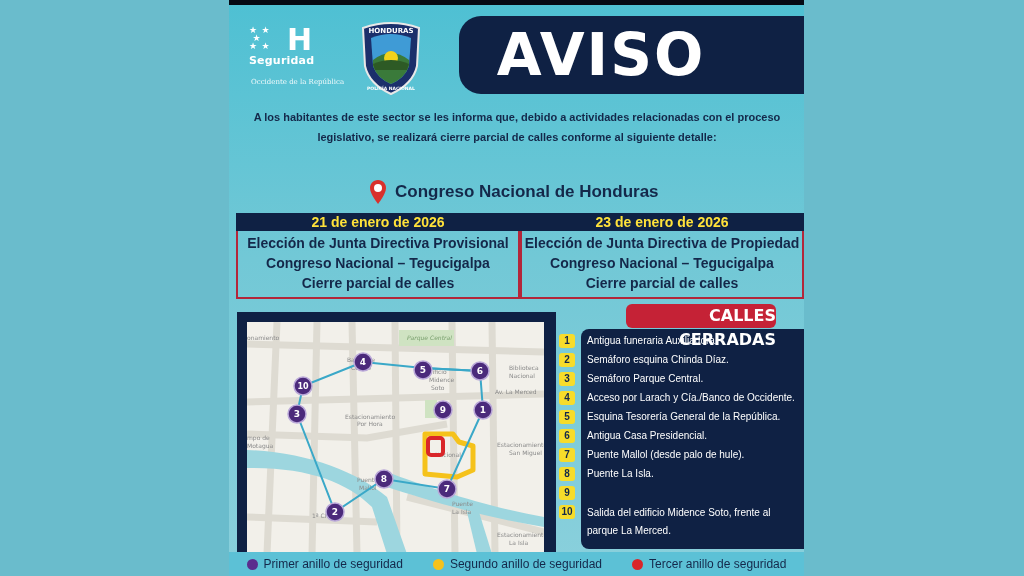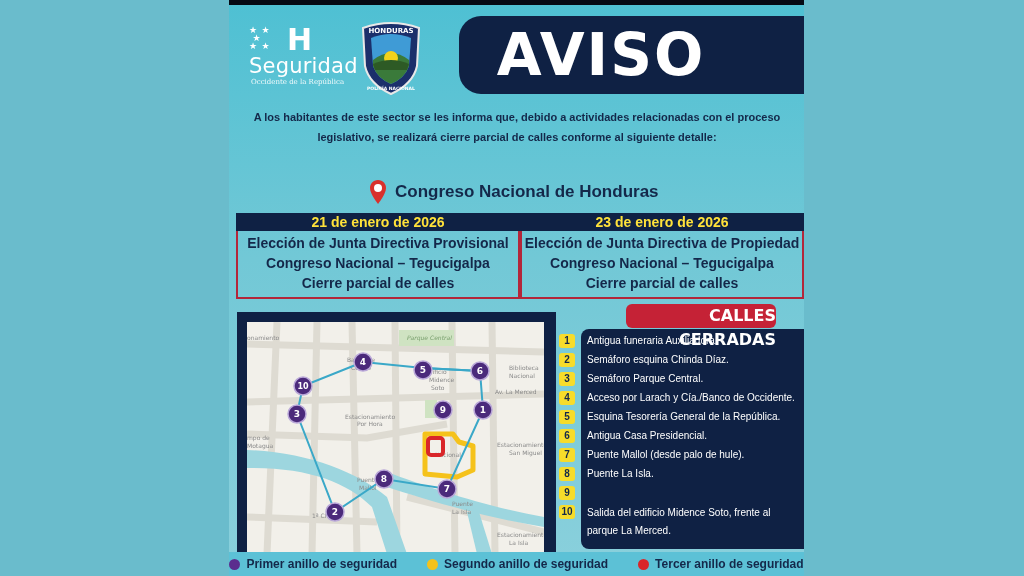--- a/index.html
+++ b/index.html
@@ -13,21 +13,21 @@
     position:absolute; left:229px; top:0; width:575px; height:576px;
     background:linear-gradient(180deg,#4ec0d3 0%,#72c8d6 45%,#8ad0dc 100%);
     overflow:hidden;
   }
   .topbar { position:absolute; left:0; top:0; width:575px; height:5px; background:#050a14; }
 
   
   .gov-logo { position:absolute; left:20px; top:26px; width:110px; height:64px; color:#fff; }
   .gov-stars { position:absolute; left:0; top:0; width:32px; height:24px; font-size:9px; line-height:8px; letter-spacing:1px; }
   .gov-h { position:absolute; left:38px; top:-4px; font-size:30px; font-weight:bold; font-family:"DejaVu Sans", sans-serif; }
-  .gov-name { position:absolute; left:0; top:28px; font-size:21px; font-weight:normal; font-family:"DejaVu Sans", sans-serif; letter-spacing:0.2px; }
+  .gov-name { position:absolute; left:0; top:28px; font-size:11px; font-weight:bold; font-family:"DejaVu Sans", sans-serif; letter-spacing:0.2px; }
   .gov-sub { position:absolute; left:2px; top:52px; font-size:7px; font-family:"DejaVu Serif", serif; opacity:0.9; white-space:nowrap; }
 
   .badge { position:absolute; left:128px; top:20px; width:68px; height:76px; }
 
   .aviso-banner {
     position:absolute; left:230px; top:16px; width:360px; height:78px;
     background:#0f2144; border-radius:22px 0 0 22px;
     display:flex; align-items:center; justify-content:center;padding-left:12px;
   }
   .aviso-title { color:#fff; font-size:58px; font-weight:bold; font-family:"DejaVu Sans", sans-serif; letter-spacing:2px; margin-left:-100px; }
@@ -58,21 +58,21 @@
     position:absolute; left:352px; top:329px; width:223px; height:220px;
     background:#0f2144; border-radius:8px 0 0 8px;
   }
   .closed-list { position:absolute; left:330px; top:333px; width:245px; }
   .closed-item { display:flex; align-items:flex-start; height:19px; }
   .num { width:16px; height:14px; background:#f7dc2a; color:#14284a; font-weight:bold; font-size:10px; text-align:center; line-height:14px; border-radius:3px; margin-right:12px; margin-top:1px; flex:none; }
   .item-text { color:#fff; font-size:10px; line-height:16px; font-family:"Liberation Sans", sans-serif; }
   .item-wrap { line-height:18px; }
 
   .legend-bar { position:absolute; left:0; top:552px; width:575px; height:24px; background:#5cc1d6; display:flex; align-items:center; justify-content:center; gap:30px; }
-  .legend-item { display:flex; align-items:center; gap:6px; color:#14284a; font-weight:bold; font-size:12px; }
+  .legend-item { display:flex; align-items:center; gap:6px; color:#14284a; font-weight:normal; font-size:12px; }
   .dot { width:11px; height:11px; border-radius:50%; }
 </style>
 </head>
 <body>
 
 <div class="poster">
   <div class="topbar"></div>
 
   <div class="gov-logo">
     <div class="gov-stars">★ ★<br>&nbsp;★<br>★ ★</div>

